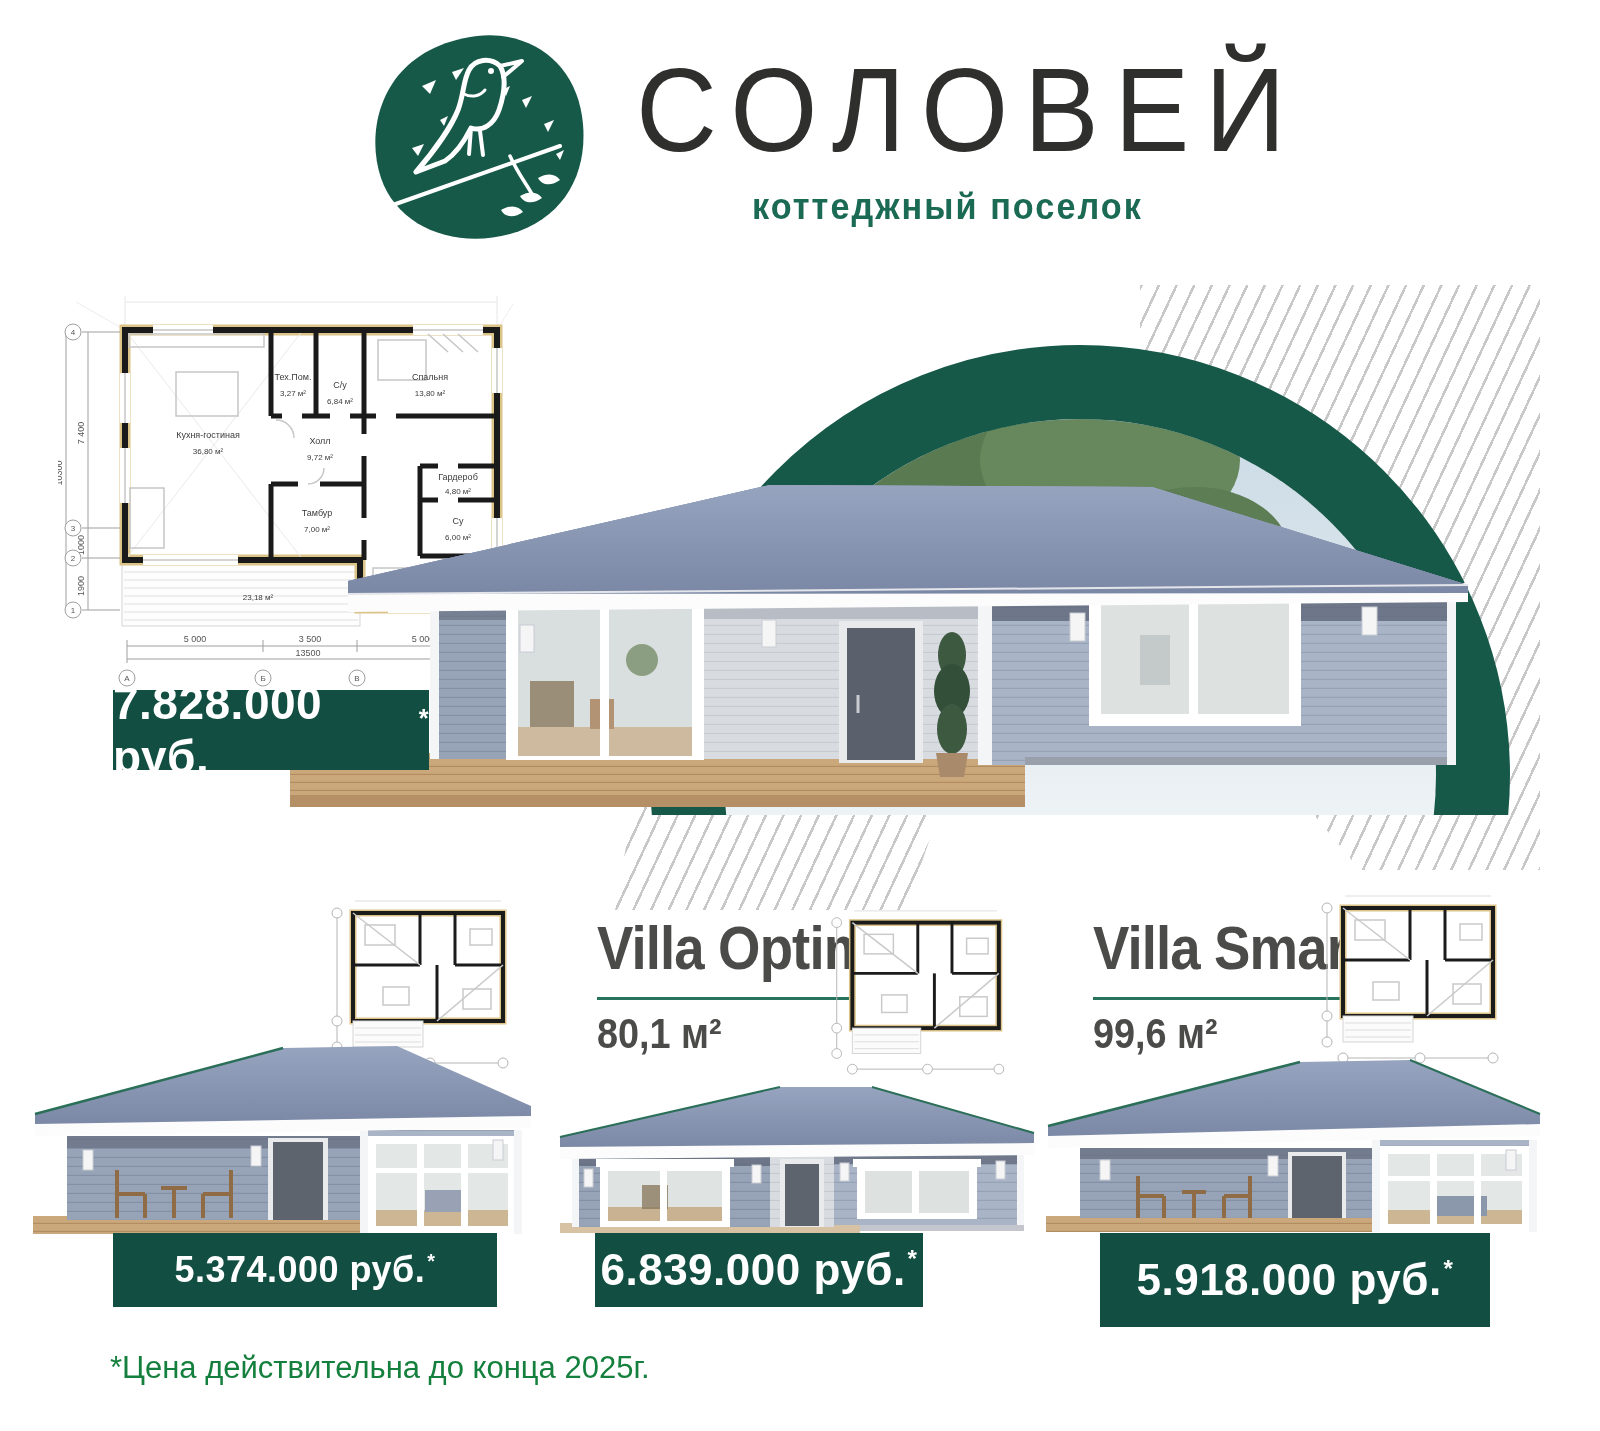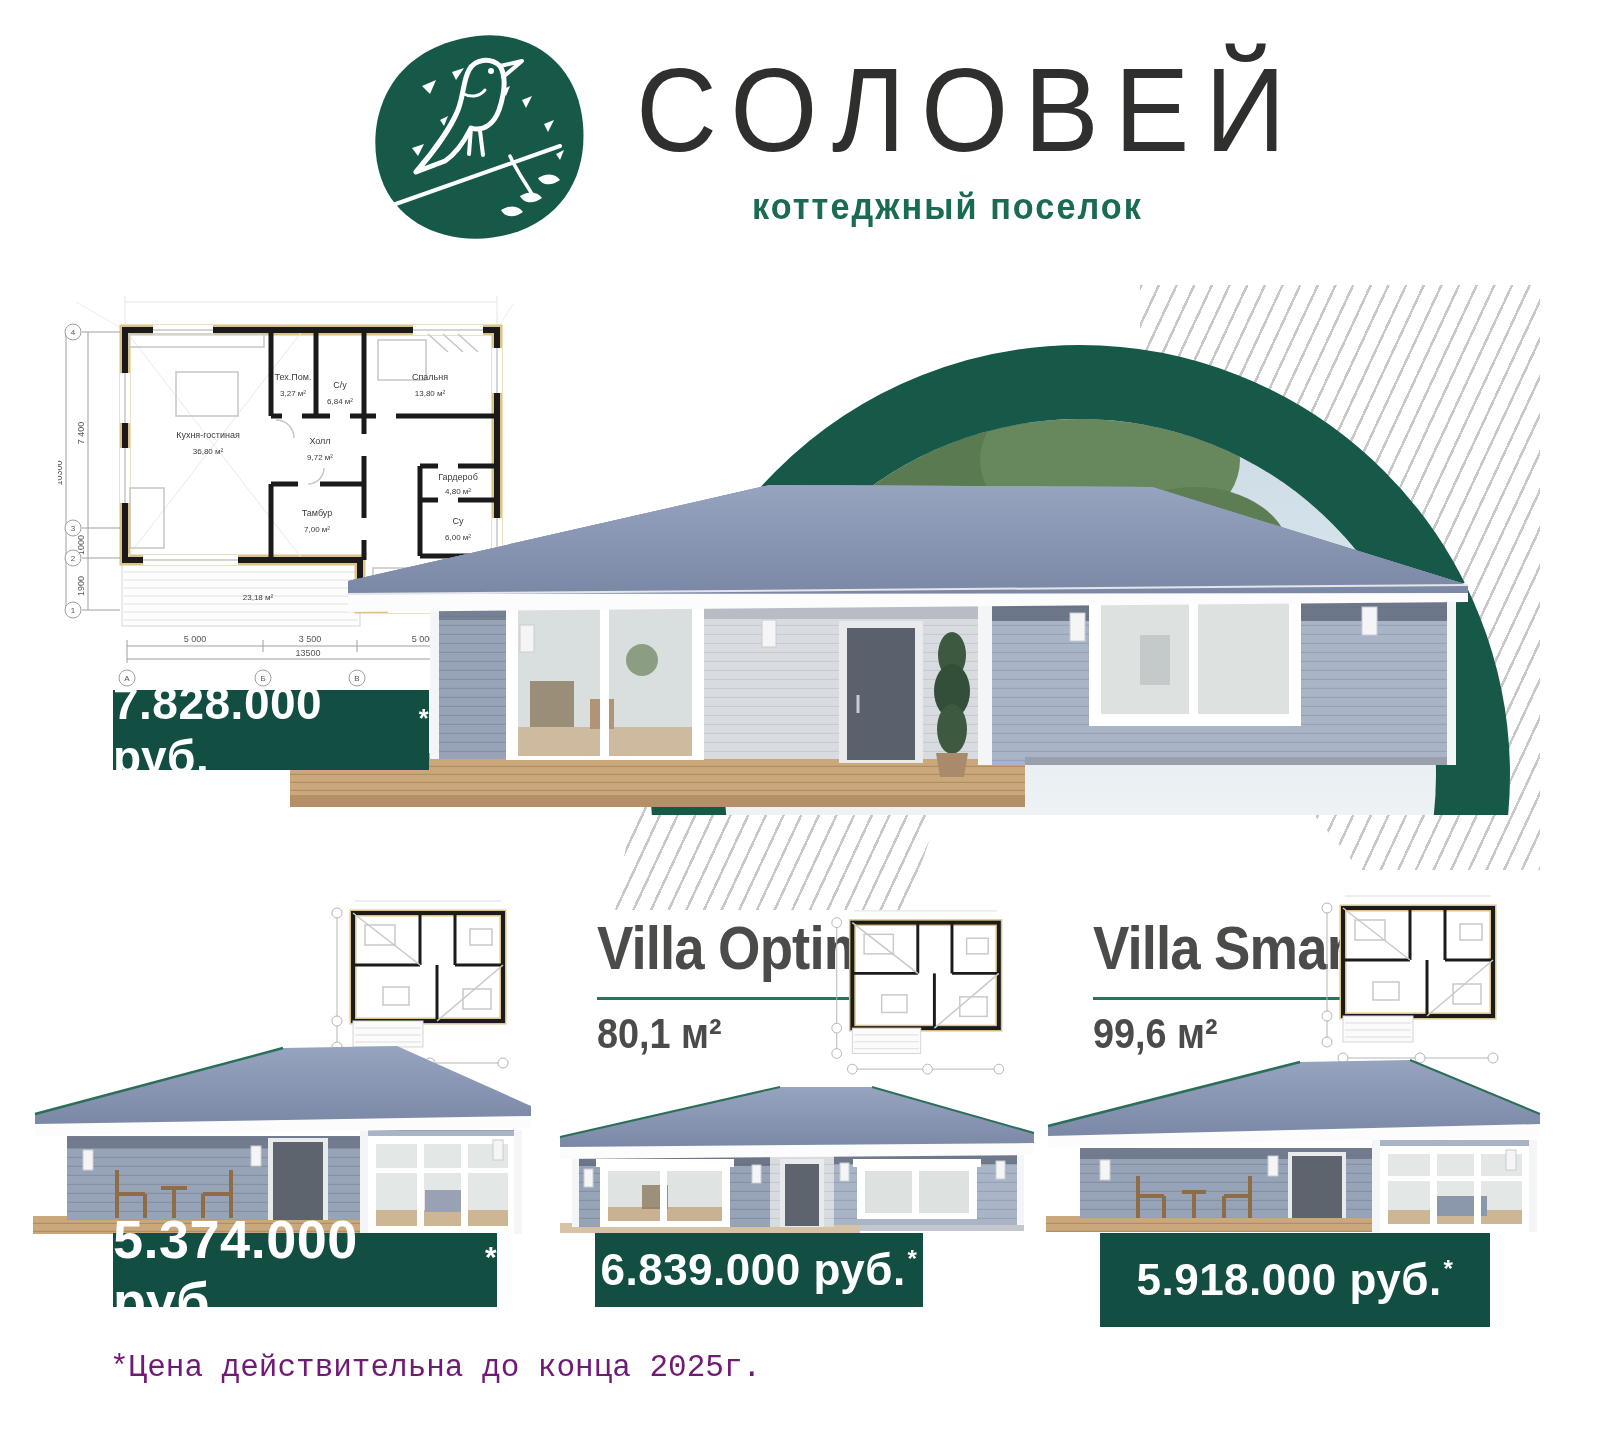--- a/index.html
+++ b/index.html
@@ -18,21 +18,21 @@
   .underline{height:3px;background:#27735c;}
   .villa-area{font-size:42px;font-weight:700;color:#4b4b4a;transform:scaleX(.9);
               transform-origin:left;white-space:nowrap;}
   .villa-area.big{font-size:44px;}
   
   .price-badge{background:#124e41;color:#ffffff;display:flex;align-items:center;
                justify-content:center;font-weight:700;font-size:46px;letter-spacing:.5px;}
   .price-badge sup{font-size:55%;position:relative;top:-,4em;top:-0.45em;margin-left:2px;}
   
   .hatch{background:repeating-linear-gradient(115deg,#c8c8c8 0 2.5px,transparent 2.5px 16px);}
-  .footnote{font-size:31px;color:#701a75;font-family:Liberation Mono, monospace;}
+  .footnote{font-size:31px;color:#15803d;}
   svg text{font-family:"Liberation Sans",sans-serif;}
   .plan-room-name{font-size:9px;fill:#3b3b3b;}
   .plan-room-area{font-size:8px;fill:#3b3b3b;}
   .plan-dim{font-size:9px;fill:#555;}
   .plan-grid{font-size:8px;fill:#555;}
 </style>
 </head>
 <body>
 
 <div class="page">
@@ -412,21 +412,21 @@
       <g fill="#f5f5f6" stroke="#c9ccd3">
           <rect x="58" y="118" width="10" height="20"></rect>
           <rect x="226" y="114" width="10" height="20"></rect>
           <rect x="468" y="108" width="10" height="20"></rect>
         </g>
       <polygon points="10,82 258,16 372,14 506,74 506,86 10,94" fill="url(#roofG)"></polygon>
       <line x1="10" y1="82" x2="258" y2="16" stroke="#2b6f59" stroke-width="2.5"></line>
       <polygon points="10,92 506,84 506,96 10,104" fill="#fcfcfd"></polygon>
     </svg>
   </div>
-  <div class="abs price-badge" style="left:113px;top:1233px;width:384px;height:74px;font-size:54px">
+  <div class="abs price-badge" style="left:113px;top:1233px;width:384px;height:74px;font-size:36px">
     <span>5.374.000 руб.</span>
       <sup>*</sup>
   </div>
 
   <div class="abs" style="left:597px;top:912px">
     <div class="villa-title">Villa Optima</div>
     <div class="underline" style="width:392px;margin-top:14px"></div>
     <div class="villa-area" style="margin-top:10px">80,1 м²</div>
   </div>
   <svg class="abs" style="left:825px;top:903px" width="210" height="175" viewBox="0 0 215 175">

